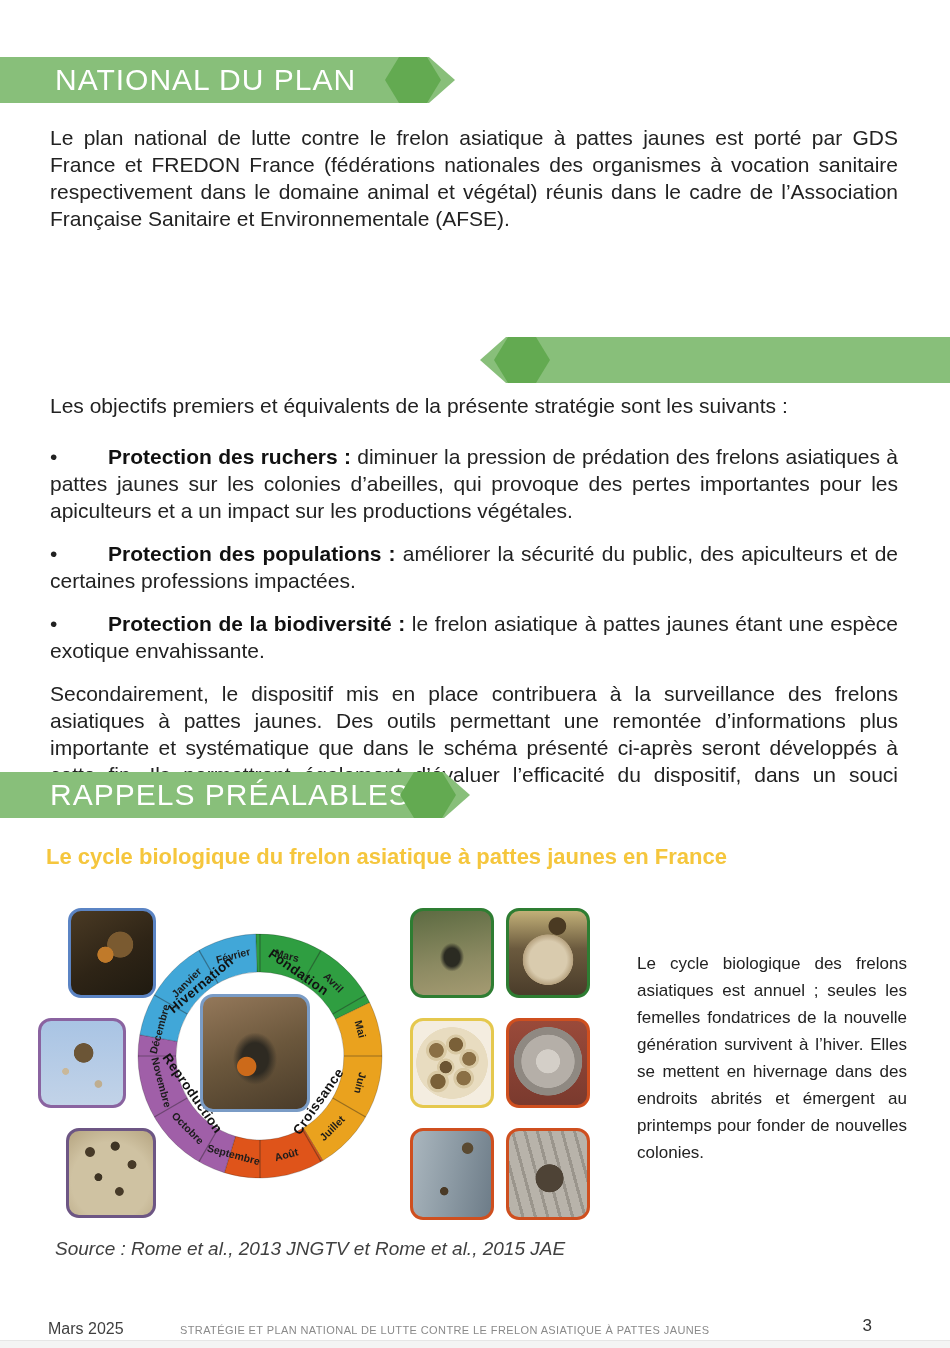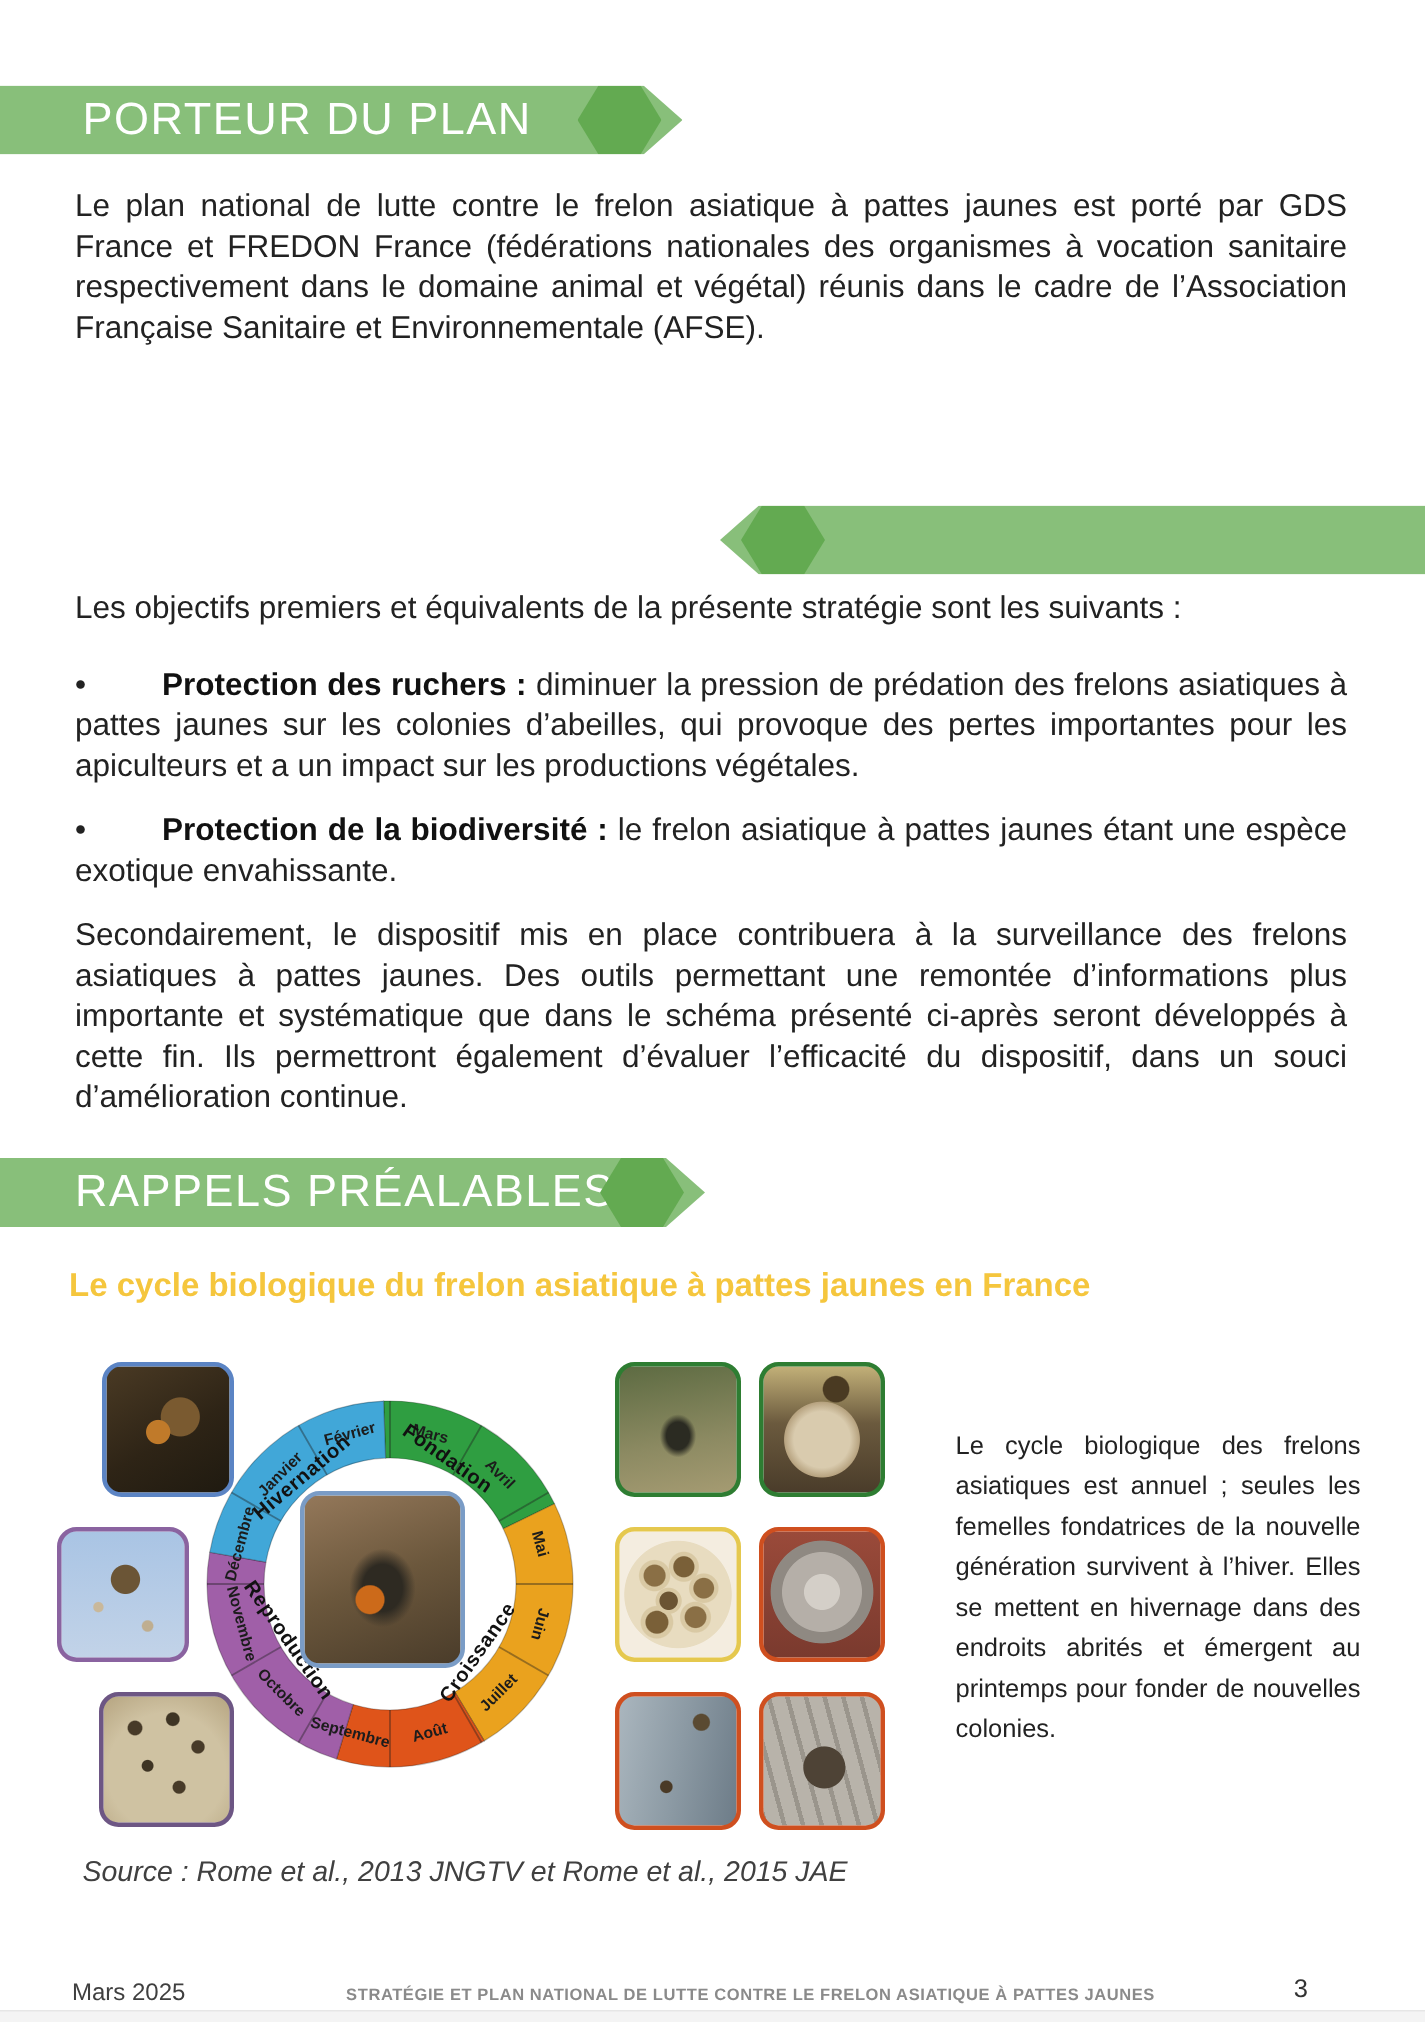--- a/index.html
+++ b/index.html
@@ -85,44 +85,45 @@
     radial-gradient(circle at 52% 55%, #4e4336 0% 22%, transparent 23%),
     repeating-linear-gradient(75deg,#9a958c 0 3px,#b8b3aa 3px 12px);}
   #cycle-svg{position:absolute;left:132px;top:28px;}
   .month-label{font-size:10.5px;font-weight:600;fill:#1c1c1c;text-anchor:middle;dominant-baseline:middle;}
   .phase-label{font-size:13.5px;font-weight:bold;fill:#111;text-anchor:middle;letter-spacing:.5px;}
   #side-text{position:absolute;left:637px;top:50px;width:270px;font-size:17px;line-height:27px;text-align:justify;}
   #source-line{position:absolute;top:1238px;left:55px;font-size:19px;font-style:italic;color:#404040;}
   
   #footer{position:absolute;top:1316px;left:0;width:950px;height:30px;}
   #footer .date{position:absolute;left:48px;top:4px;font-size:16px;color:#3f3f3f;}
-  #footer .doc-title{position:absolute;left:180px;right:180px;top:8px;text-align:right;
-    font-size:11px;font-weight:bold;color:#8a8a8a;letter-spacing:.4px;}
+  #footer .doc-title{position:absolute;left:180px;right:180px;top:8px;text-align:left;
+    font-size:11px;font-weight:normal;color:#8a8a8a;letter-spacing:.4px;}
   #footer .page-num{position:absolute;right:78px;top:0;font-size:17px;color:#333;}
   #bottom-strip{position:absolute;bottom:0;left:0;width:950px;height:8px;background:#f4f4f4;border-top:1px solid #e6e6e6;}
 </style>
 </head>
 <body>
 
 <div class="banner banner-left" id="banner-porteur">
-  <span>PORTEUR DU PLAN</span>
+  <span>NATIONAL DU PLAN</span>
   <span class="hex"></span>
 </div>
 
 <div class="textblock" id="porteur-text">
   <p>Le plan national de lutte contre le frelon asiatique à pattes jaunes est porté par GDS France et FREDON France (fédérations nationales des organismes à vocation sanitaire respectivement dans le domaine animal et végétal) réunis dans le cadre de l’Association Française Sanitaire et Environnementale (AFSE).</p>
 </div>
 
 <div class="banner banner-right" id="banner-objectifs">
   <span class="hex"></span>
 </div>
 
 <div class="textblock" id="objectifs-text">
   <p class="intro">Les objectifs premiers et équivalents de la présente stratégie sont les suivants :</p>
   <p class="bullet-line"><span class="marker">•</span><b>Protection des ruchers :</b><span> diminuer la pression de prédation des frelons asiatiques à pattes jaunes sur les colonies d’abeilles, qui provoque des pertes importantes pour les apiculteurs et a un impact sur les productions végétales.</span></p>
+  <p class="bullet-line"><span class="marker">•</span><b>Protection des populations :</b><span> améliorer la sécurité du public, des apiculteurs et de certaines professions impactées.</span></p>
   <p class="bullet-line"><span class="marker">•</span><b>Protection de la biodiversité :</b><span> le frelon asiatique à pattes jaunes étant une espèce exotique envahissante.</span></p>
   <p>Secondairement, le dispositif mis en place contribuera à la surveillance des frelons asiatiques à pattes jaunes. Des outils permettant une remontée d’informations plus importante et systématique que dans le schéma présenté ci-après seront développés à cette fin. Ils permettront également d’évaluer l’efficacité du dispositif, dans un souci d’amélioration continue.</p>
 </div>
 
 <div class="banner banner-left" id="banner-rappels">
   <span>RAPPELS PRÉALABLES</span>
   <span class="hex"></span>
 </div>
 
 <div id="subheading">Le cycle biologique du frelon asiatique à pattes jaunes en France</div>

